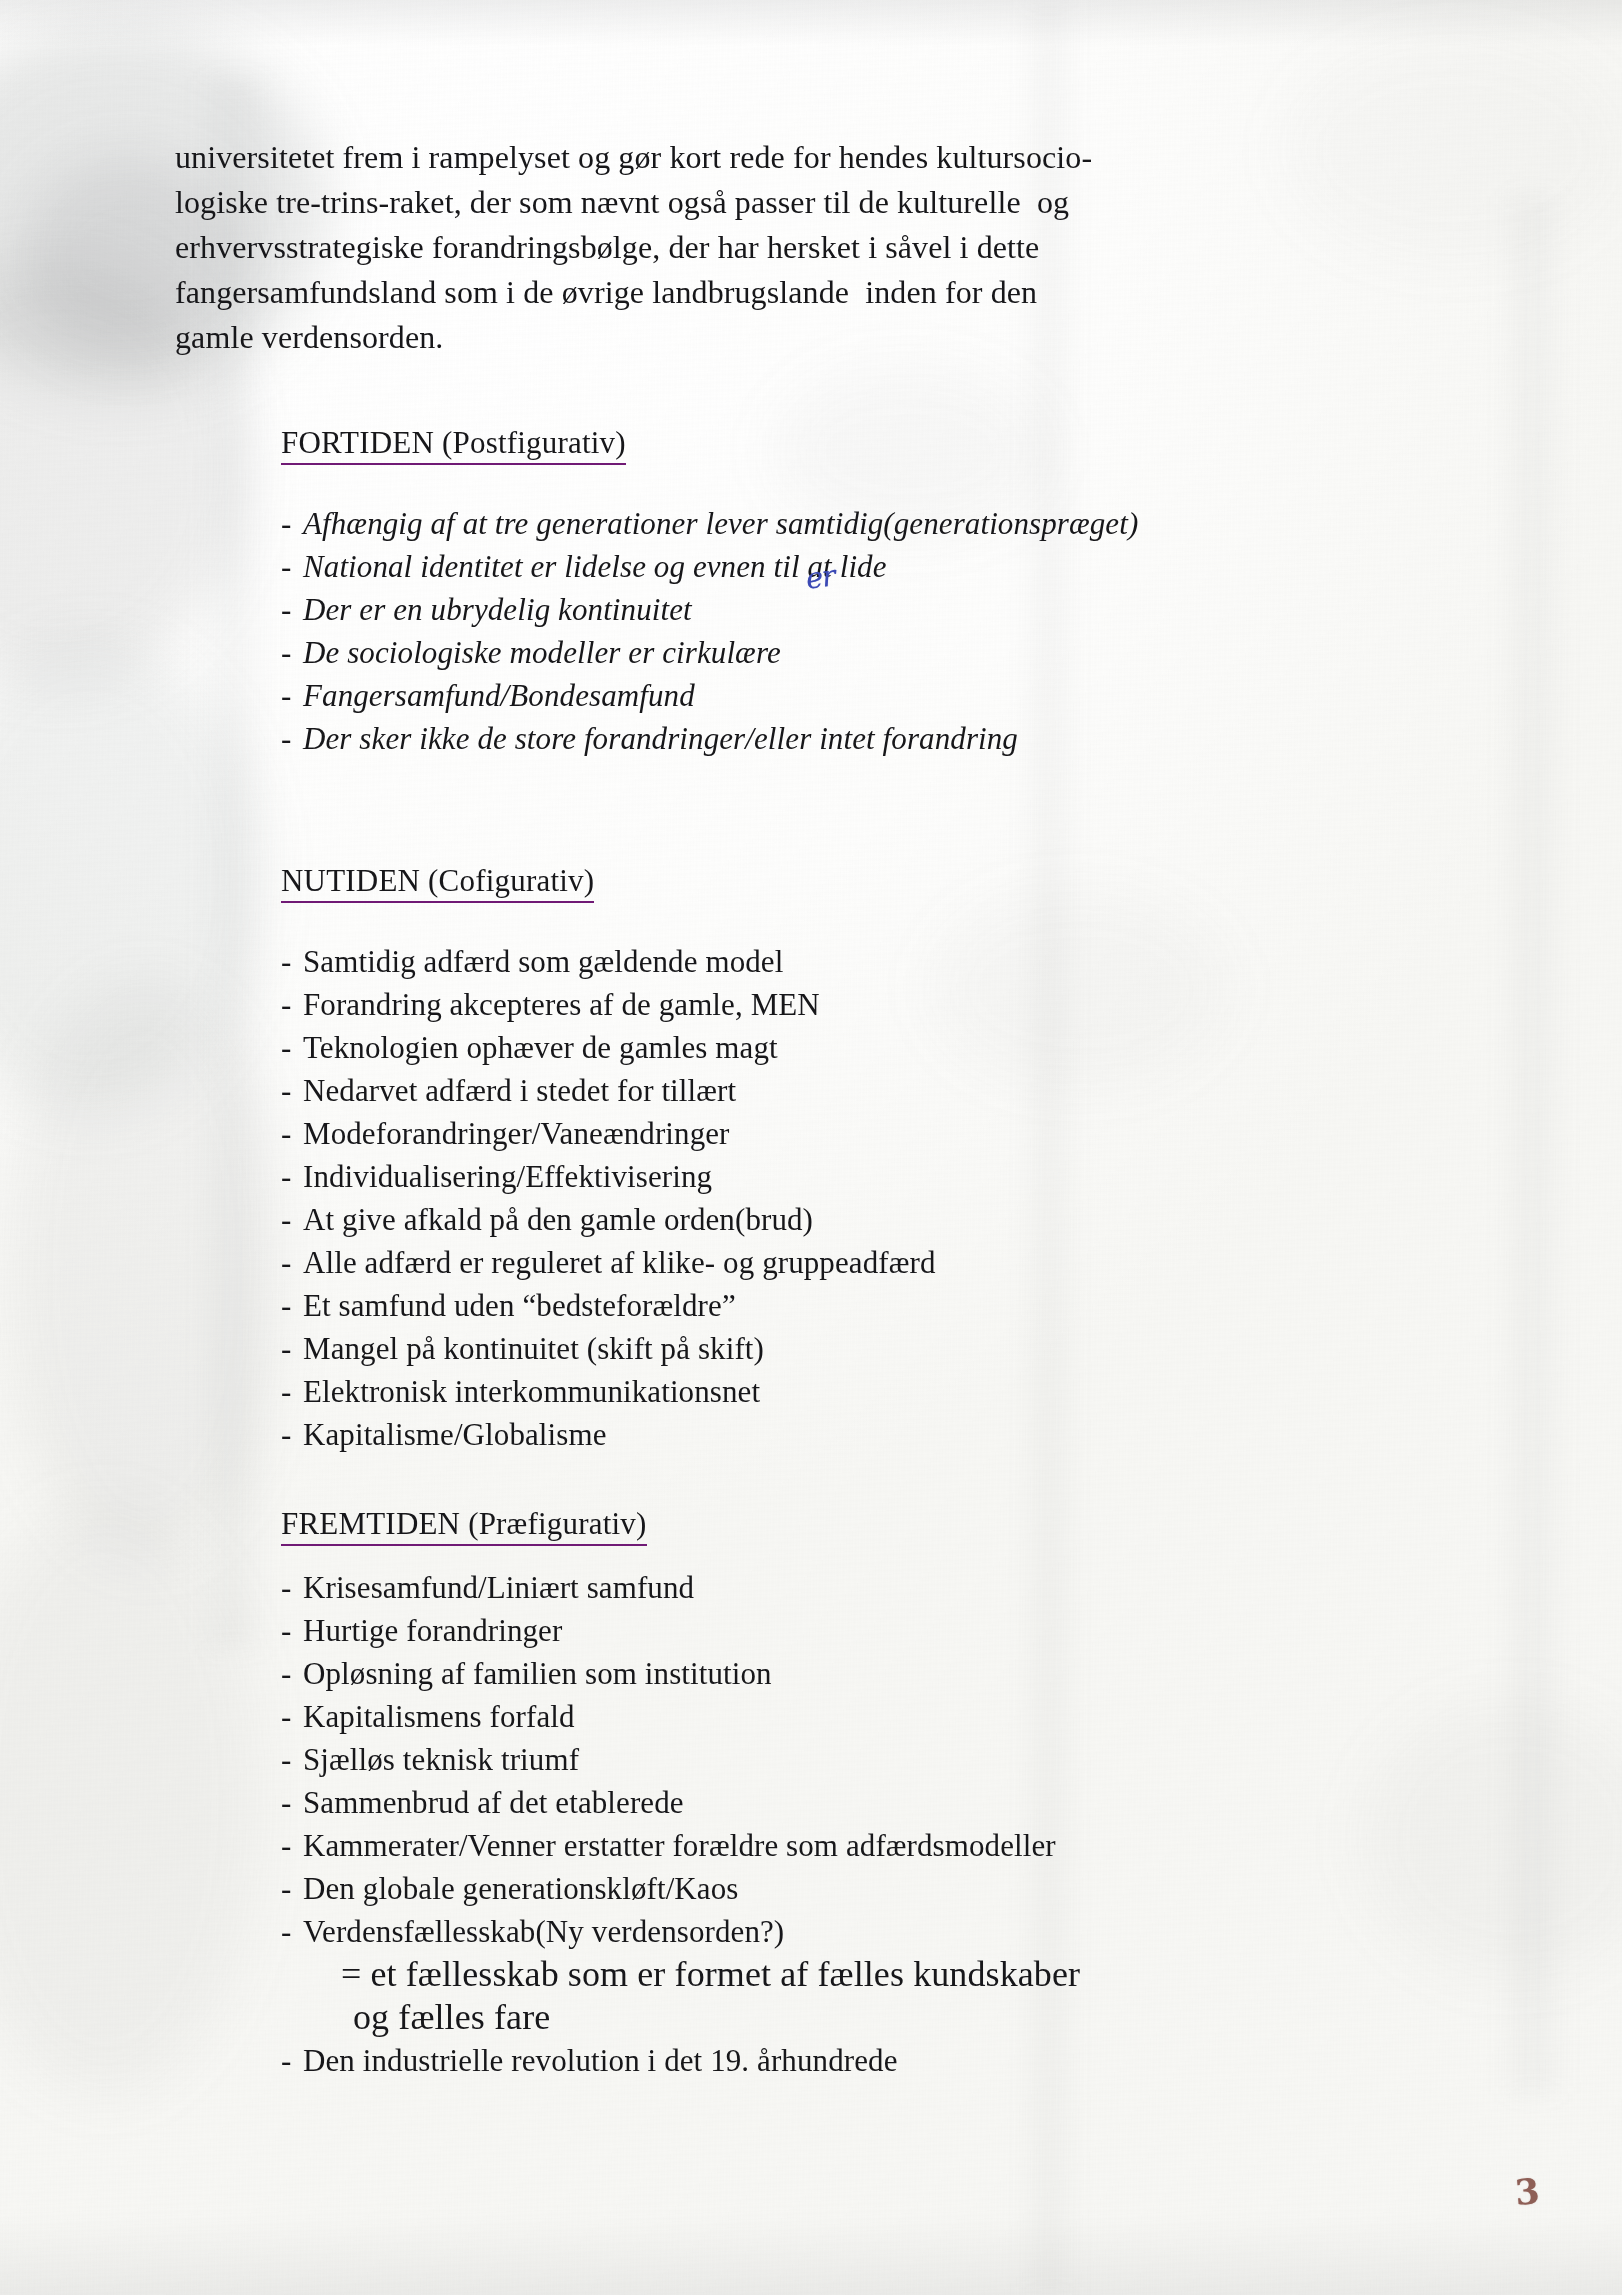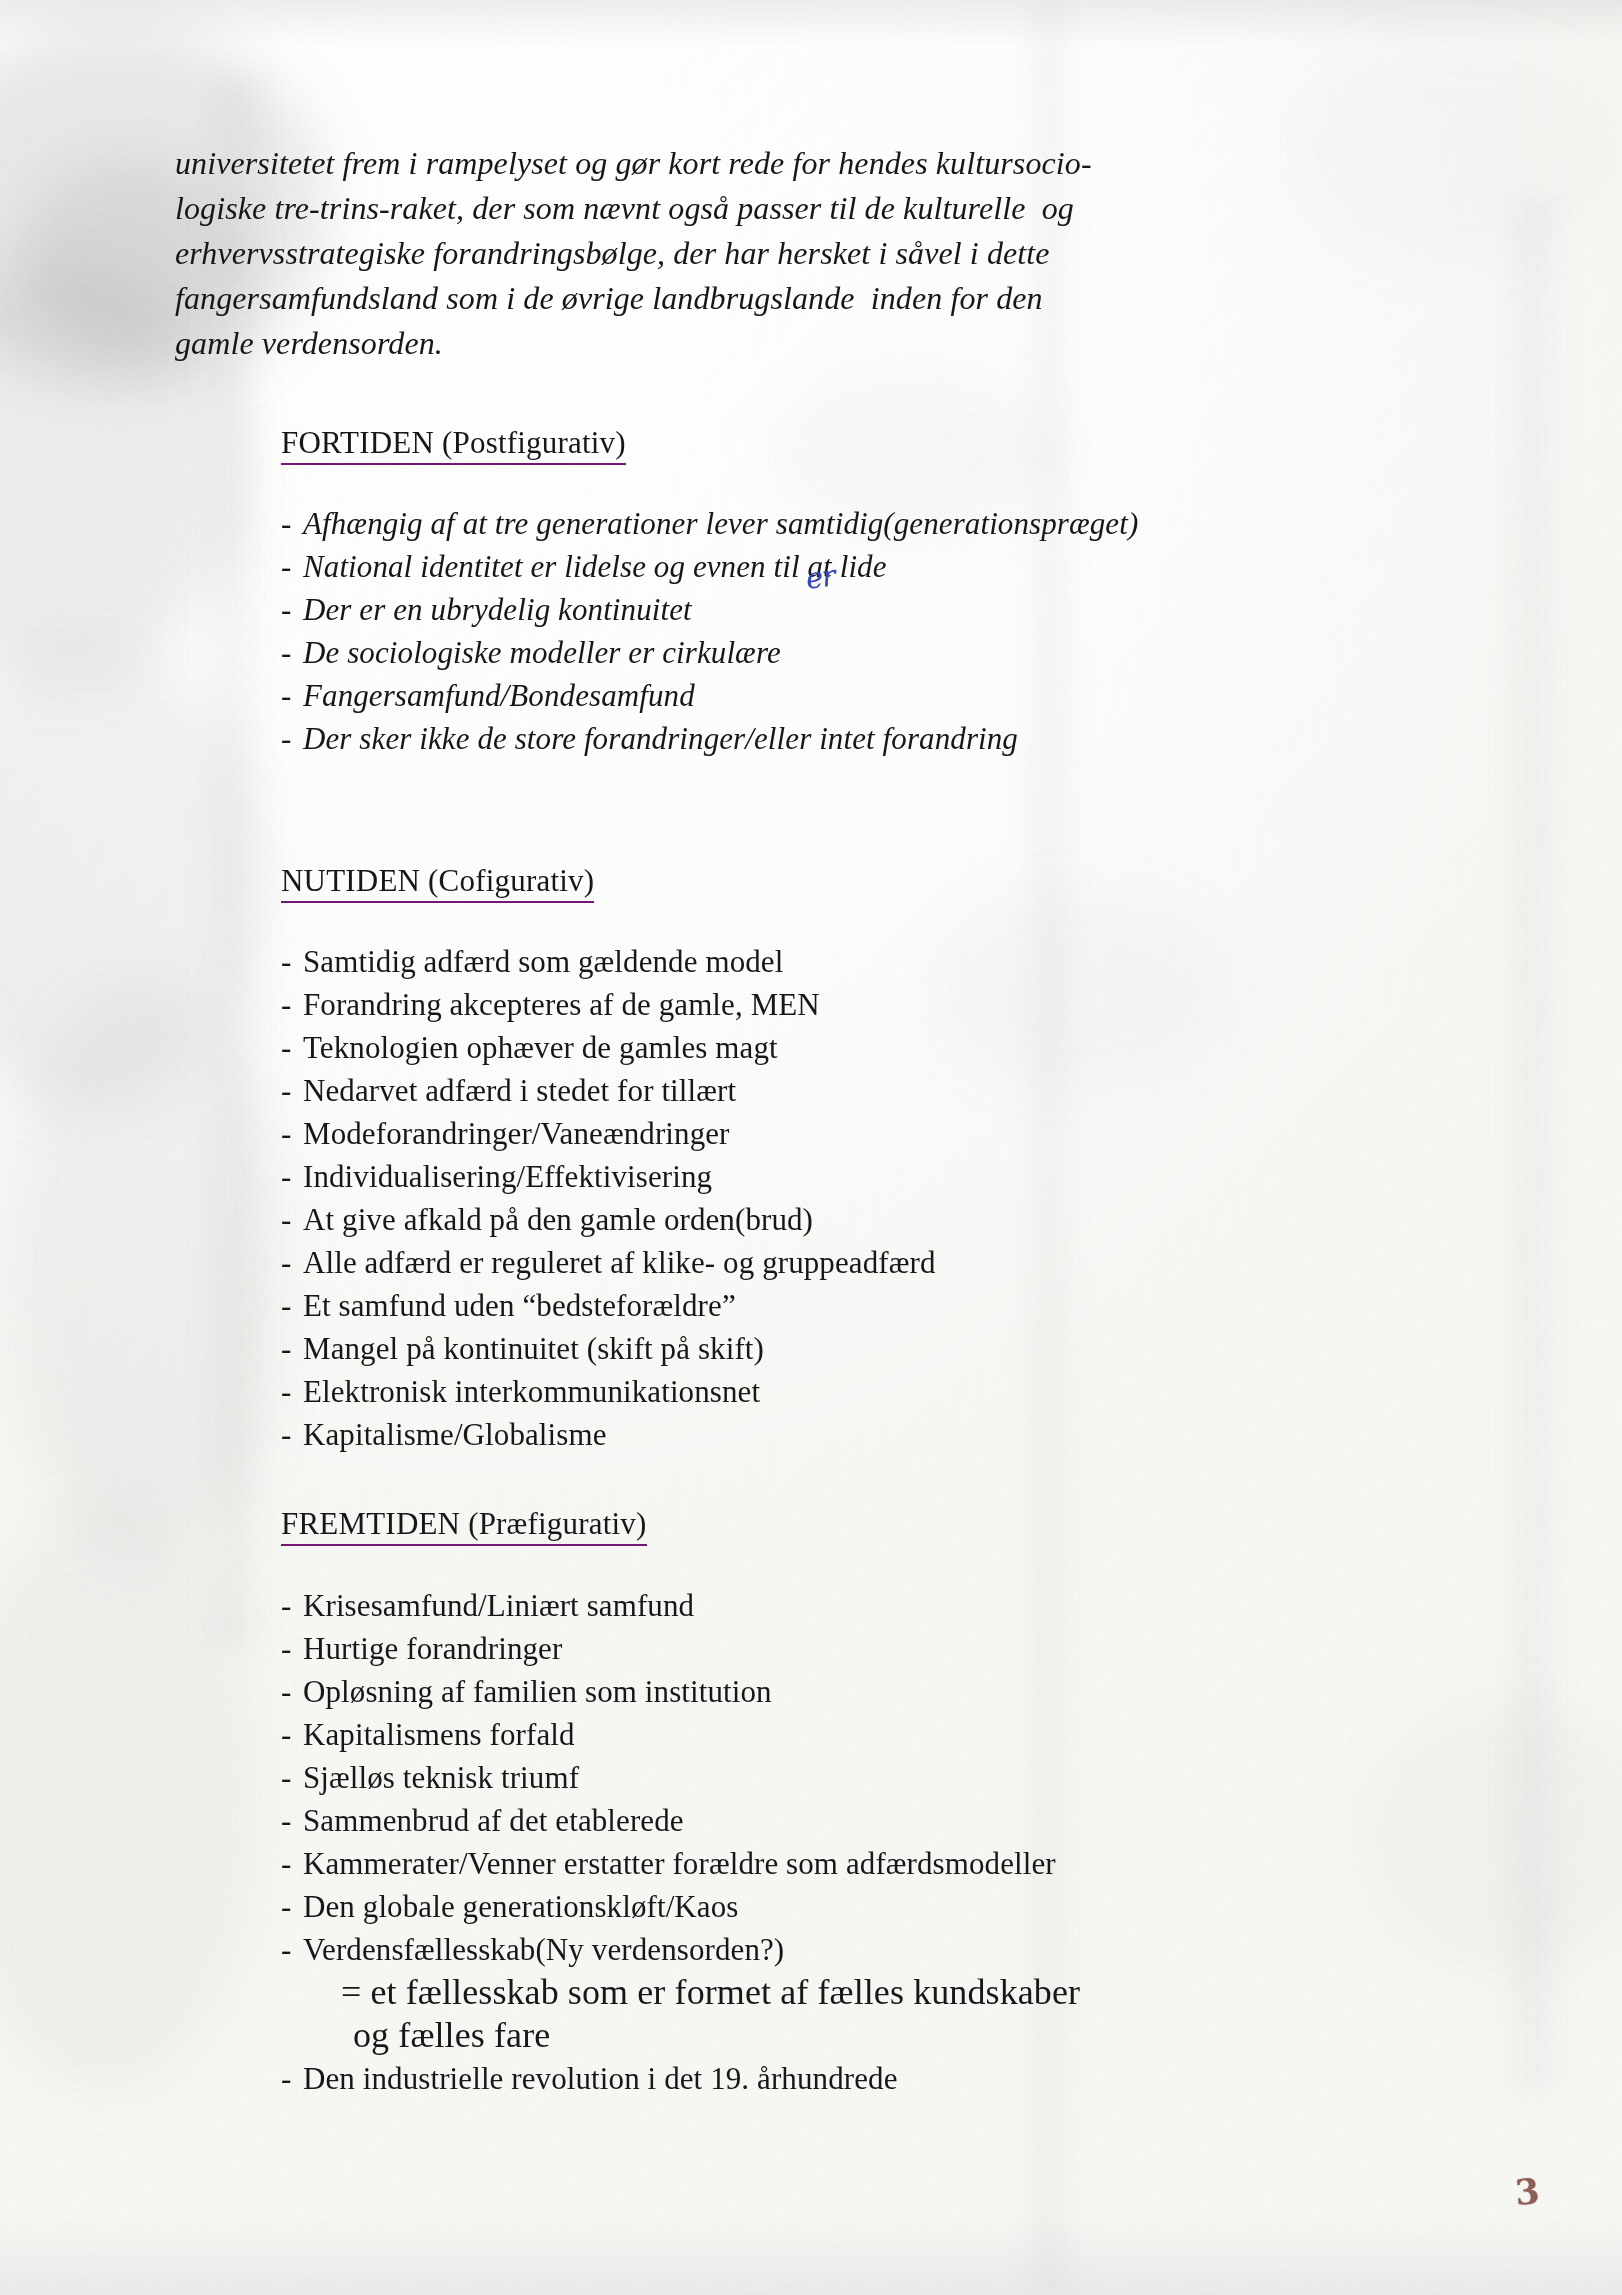--- a/index.html
+++ b/index.html
@@ -74,26 +74,25 @@
   
   .content {
     position: absolute;
     left: 0; top: 0;
     width: 1623px;
     height: 2295px;
   }
   .intro {
     position: absolute;
     left: 175px;
-    top: 141px;
+    top: 135px;
     width: 1283px;
     font-size: 32px;
     line-height: 45px;
     letter-spacing: 0.1px;
-    font-style: italic;
   }
   .intro div { white-space: pre; }
 
   .section {
     position: absolute;
     left: 281px;
     width: 1276px;
   }
   .sec-head {
     font-size: 31px;
@@ -124,21 +123,21 @@
   }
   .sub-indent-1 { padding-left: 60px; }
   .sub-indent-2 { padding-left: 72px; }
 
   
   #sec-fortiden   { top: 424px; }
   #sec-fortiden   .bullets { margin-top: 37px; font-style: italic; }
   #sec-nutiden    { top: 862px; }
   #sec-nutiden    .bullets { margin-top: 37px; }
   #sec-fremtiden  { top: 1505px; }
-  #sec-fremtiden  .bullets { margin-top: 38px; }
+  #sec-fremtiden  .bullets { margin-top: 20px; }
 
   
   .hand-er {
     position: absolute;
     left: 806px;
     top: 560px;
     font-family: "DejaVu Serif", serif;
     font-style: italic;
     font-size: 29px;
     color: #3b49b4;

